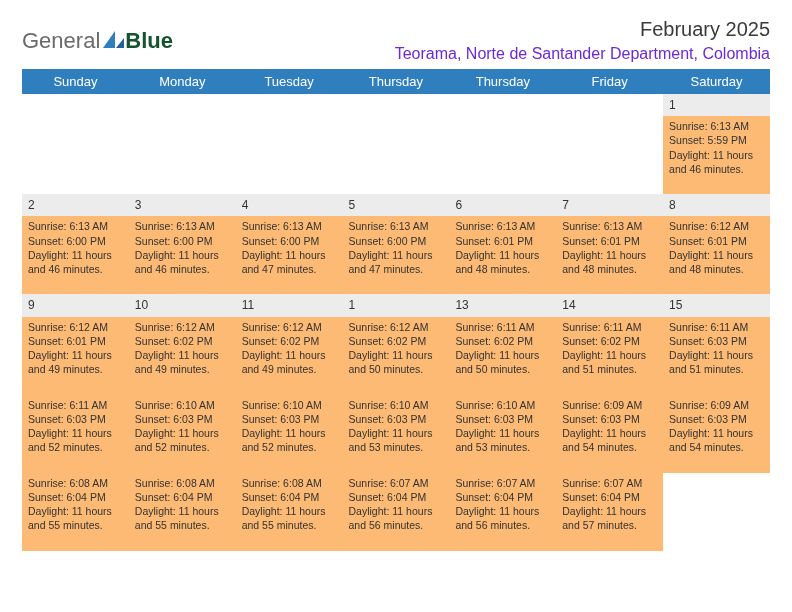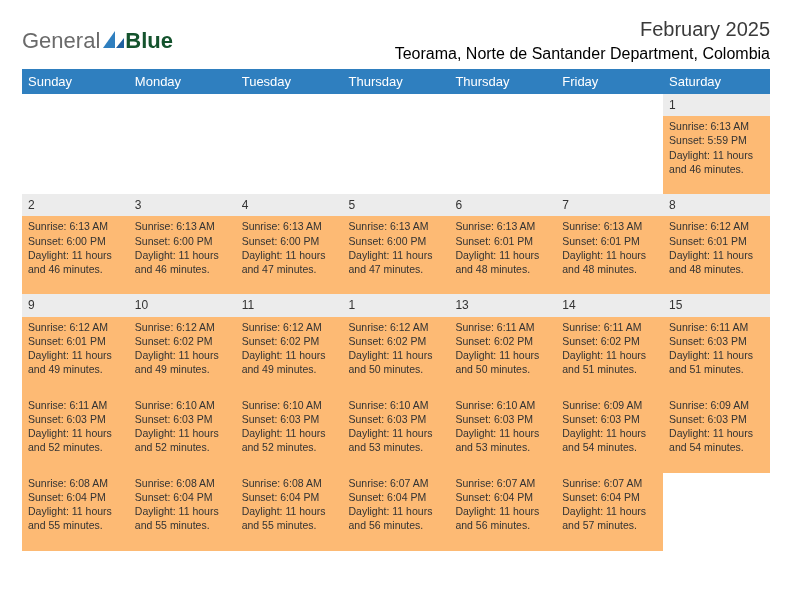--- a/index.html
+++ b/index.html
@@ -5,23 +5,23 @@
 * { margin:0; padding:0; box-sizing:border-box; }
 body { width:792px; height:612px; font-family:Arial,Helvetica,sans-serif; background:#fff; color:#333; position:relative; }
 .page { padding:18px 22px 0 22px; }
 .header { display:flex; justify-content:space-between; align-items:center; margin-bottom:6px; }
 .logo { display:flex; align-items:center; gap:0; font-size:22px; font-weight:400; }
 .logo .g1 { color:#6a6a6a; }
 .logo .g2 { color:#14532d; font-weight:700; }
 .logo-icon { margin-left:3px; margin-top:2px; }
 .title-block { text-align:right; }
 .title { font-size:20px; color:#3a3a3a; font-weight:400; }
-.subtitle { font-size:16px; color:#000000; margin-top:4px;margin-left:7px; }
+.subtitle { font-size:16px; color:#6d28d9; margin-top:4px;margin-left:7px; }
 .cal { width:100%; border-collapse:collapse; table-layout:fixed; margin-top:4px; }
-.cal th { background:#2f7fbf; color:#fff; text-align:left; font-weight:400; font-size:13px; padding:5px 6px; }
+.cal th { background:#2f7fbf; color:#fff; text-align:center; font-weight:400; font-size:13px; padding:5px 6px; }
 .cal td { vertical-align:top; font-size:10.5px; line-height:1.35; padding:3px 6px 6px 6px; height:78px; color:#333; }
 .daynum { font-size:12px; color:#333; }
 .row-num { background:#ececec; }
 .row-num td { height:auto; padding:3px 6px 3px 6px; }
 .row-body td { background:#fdba74; }
 .blank { background:#fff !important; }
 </style>
 </head>
 <body>
 

